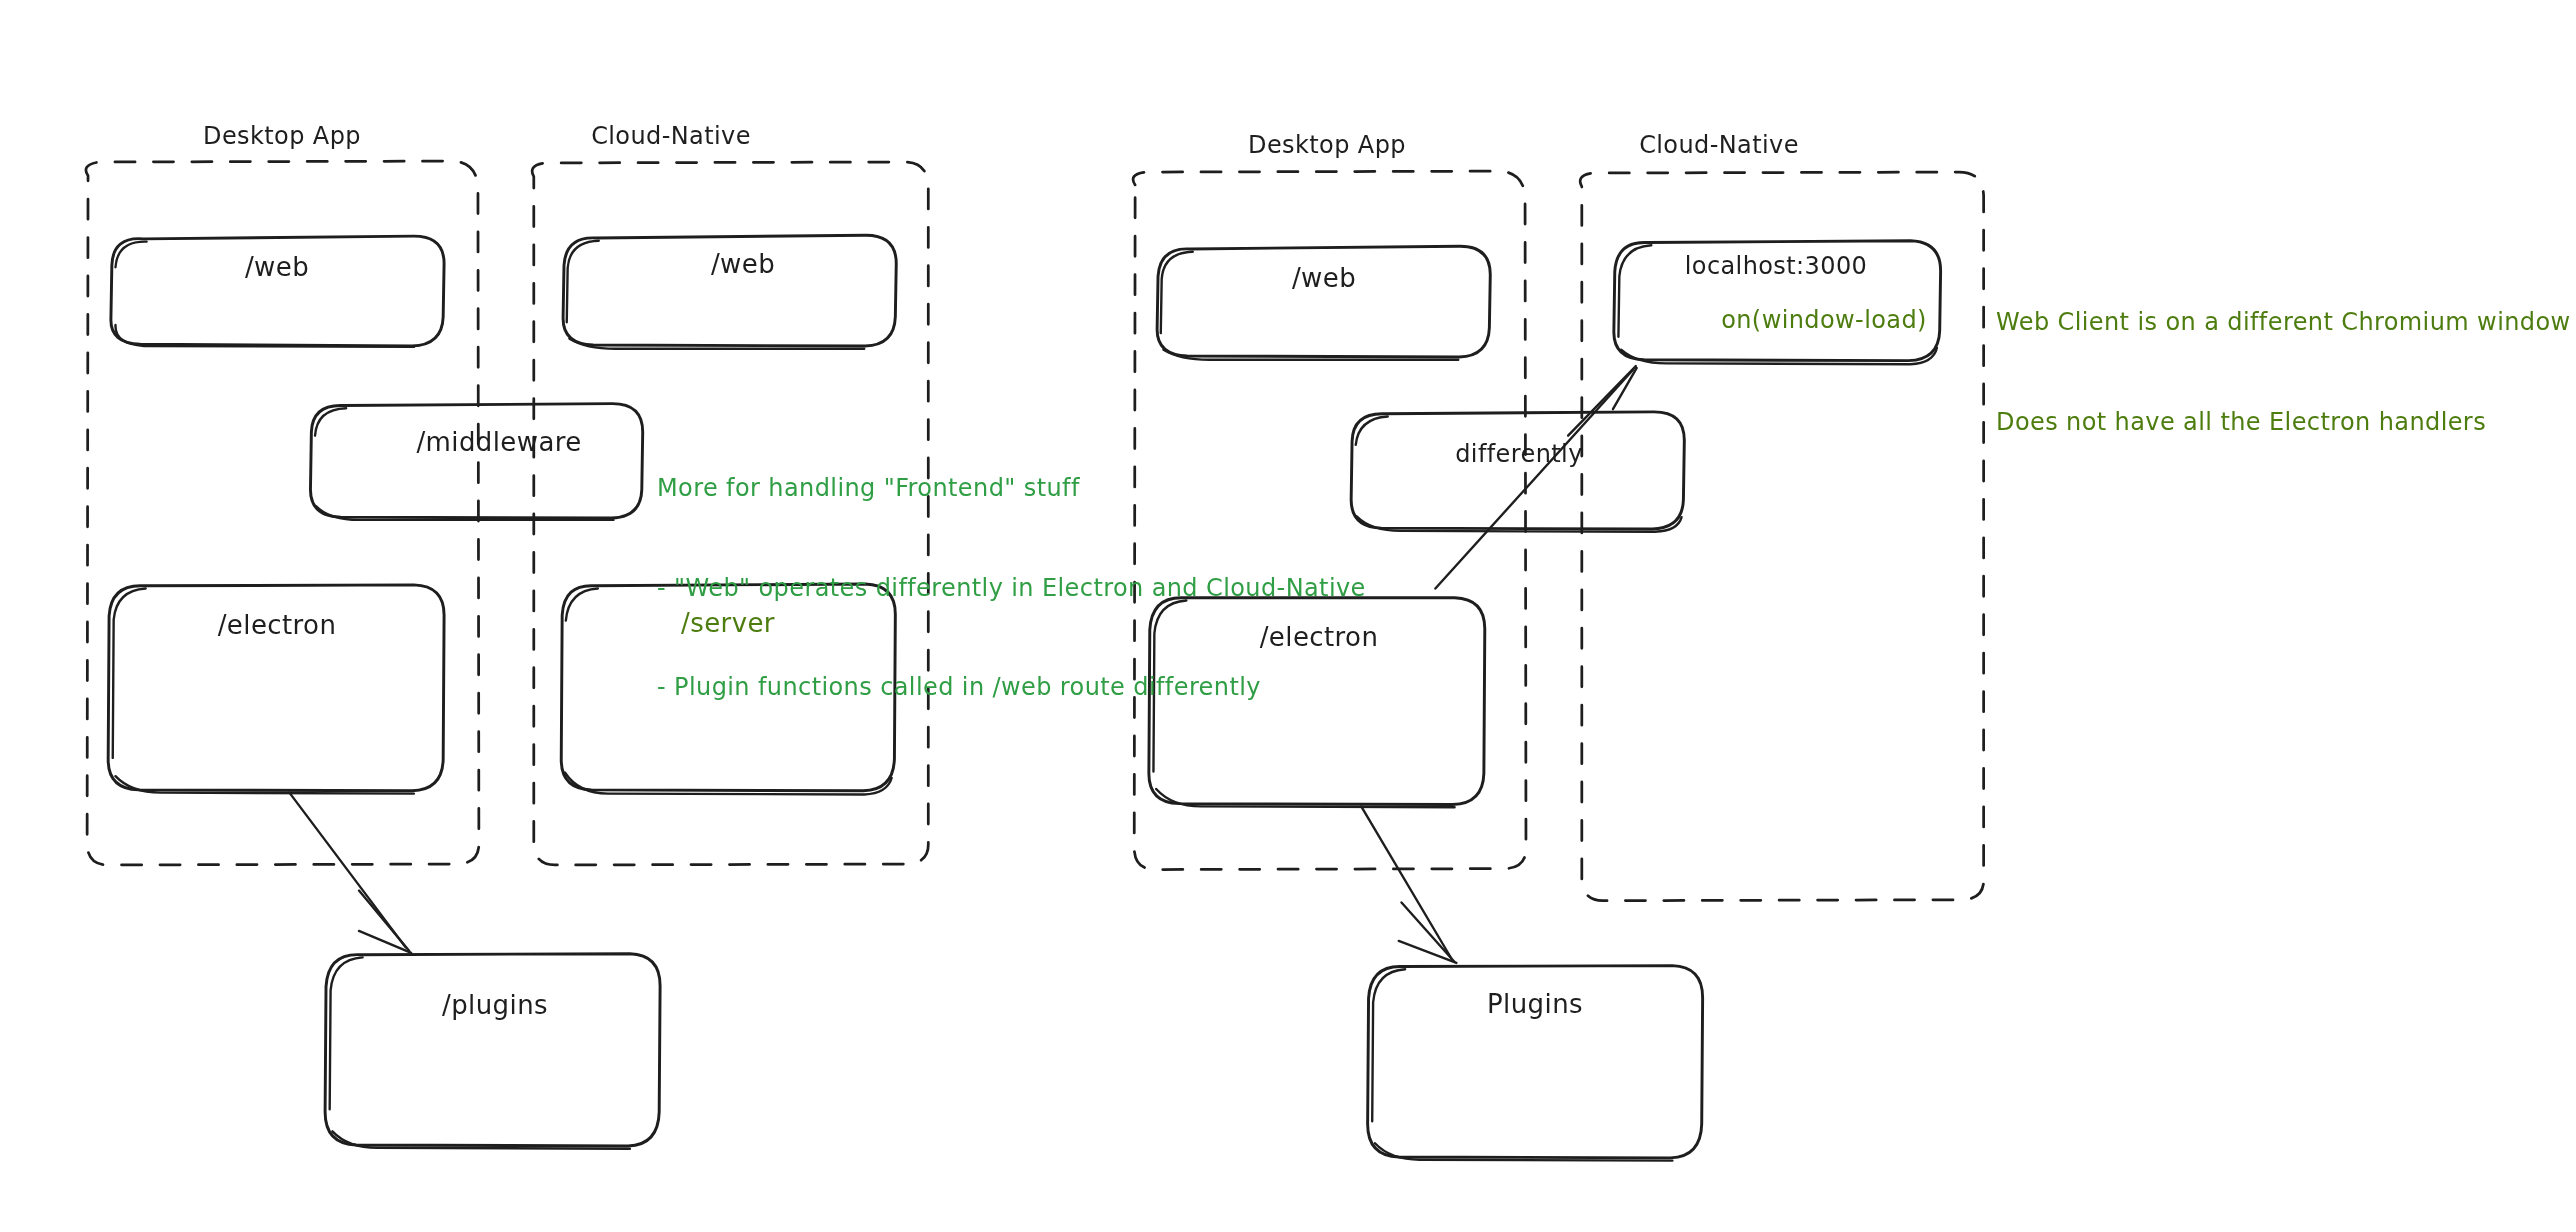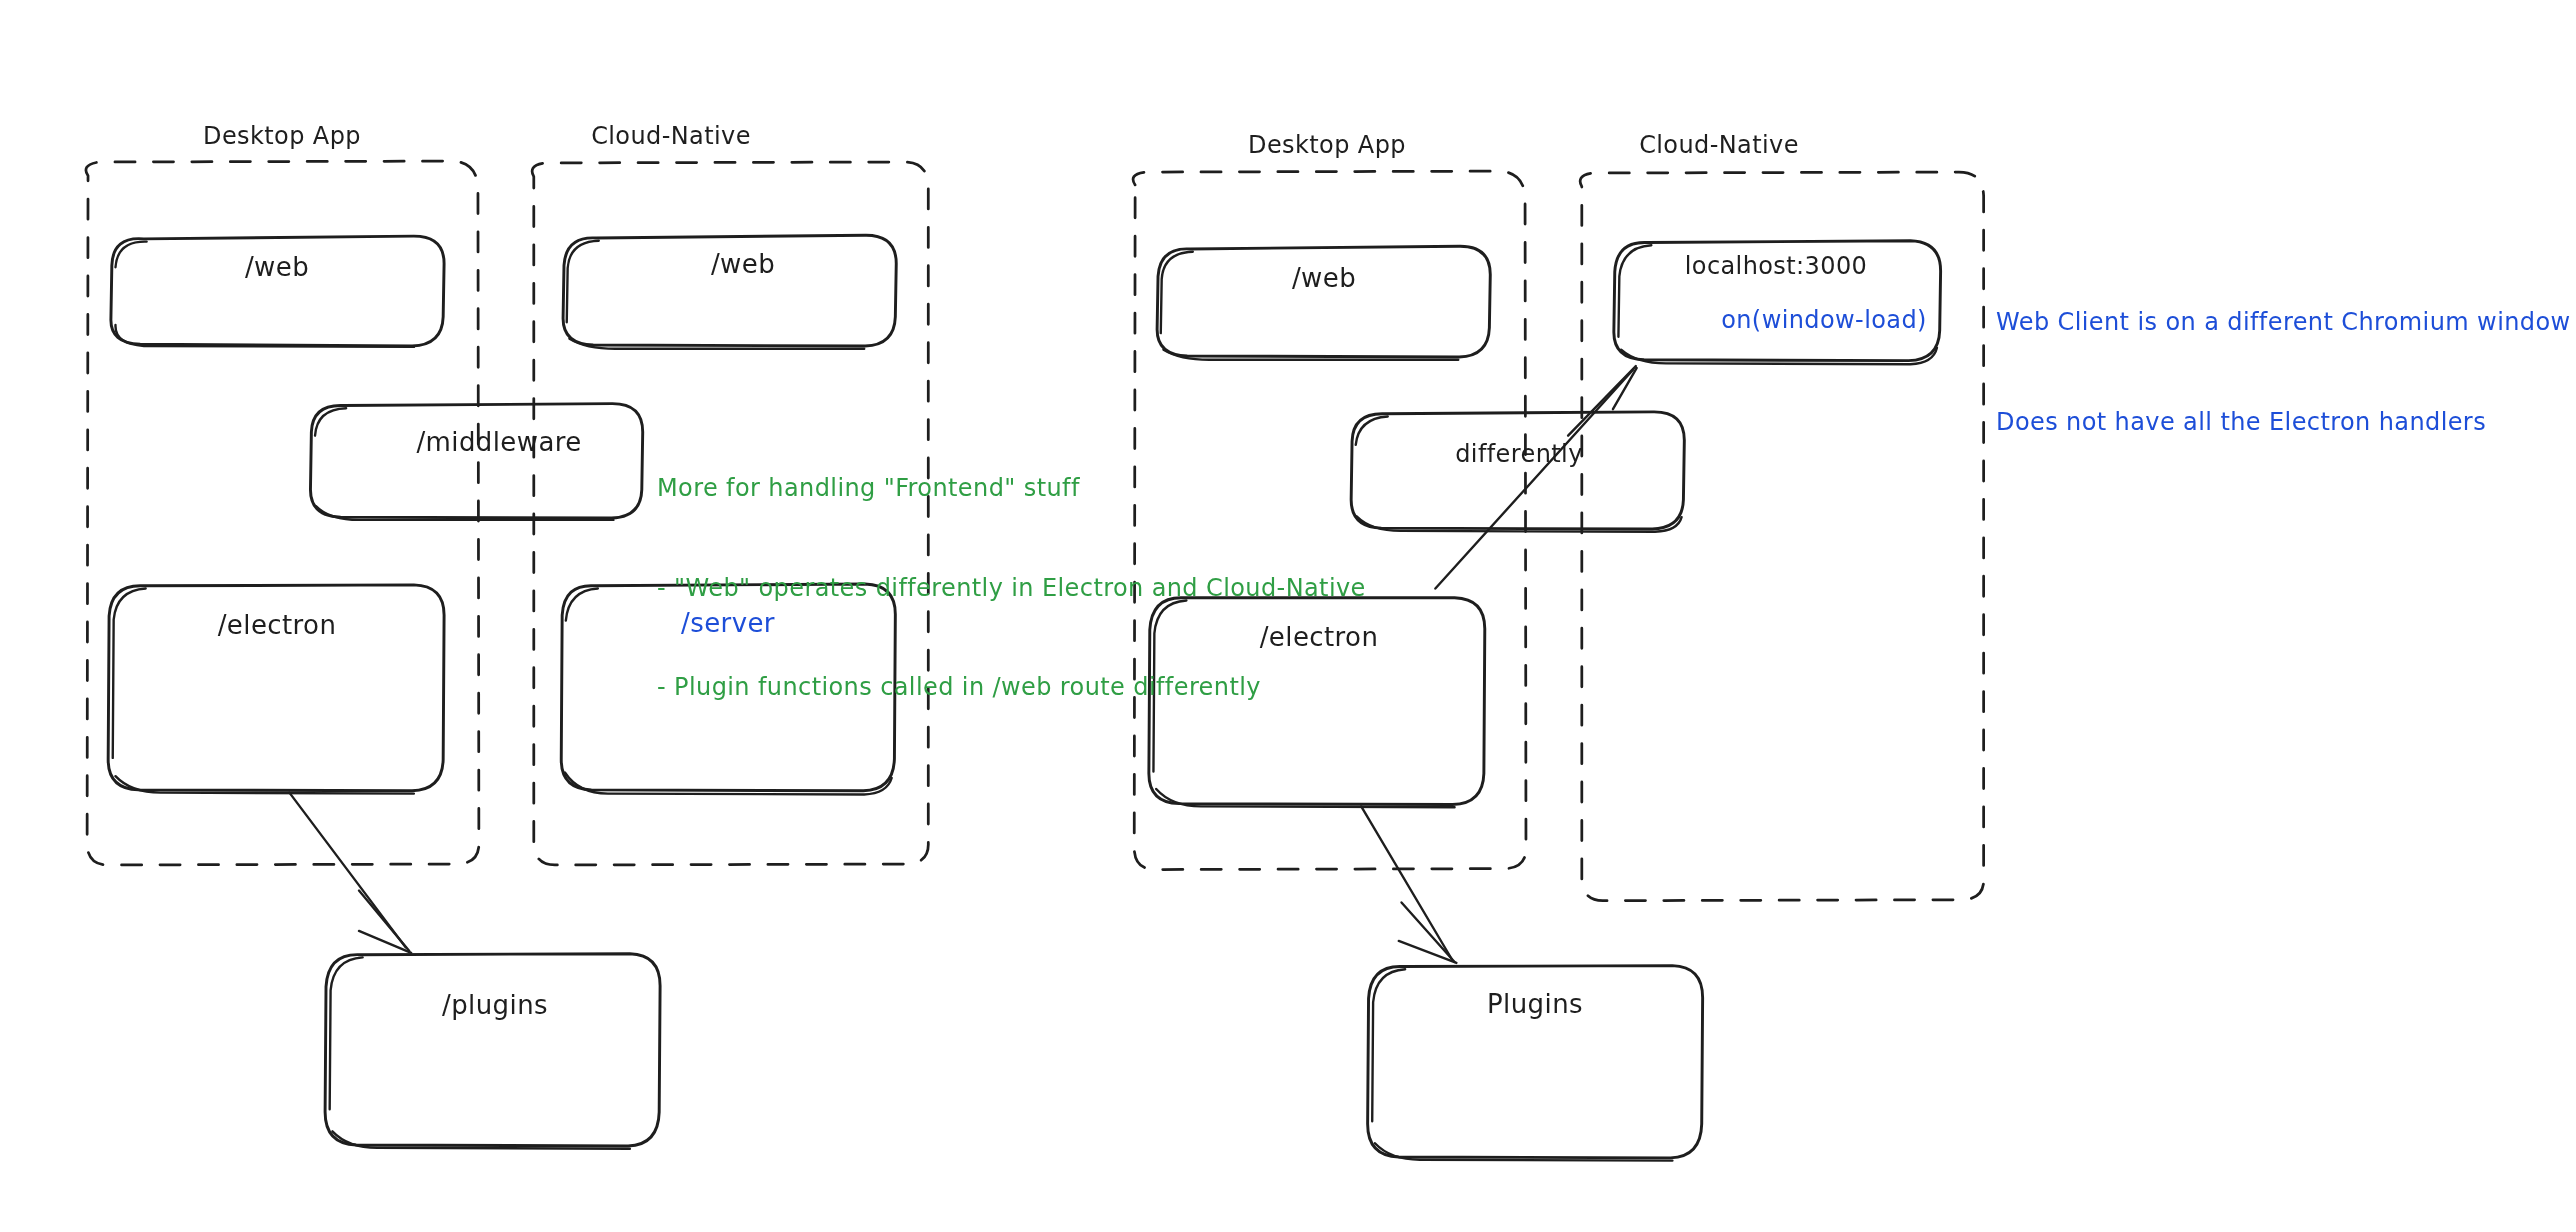--- a/index.html
+++ b/index.html
@@ -66,21 +66,21 @@
     text-align: center;
     transform: translateX(-50%);
   }
   .node-label.small {
     font-size: 24px;
   }
   .node-label.bigger {
     font-size: 24px;
   }
   .red {
-    color: #1d4ed8;
+    color: #4d7c0f;
   }
   .green {
     color: #2f9e44;
   }
   .annot {
     font-size: 24px;
     line-height: 1.38;
   }
   .annot-line { display: block; white-space: pre; }
 </style>

